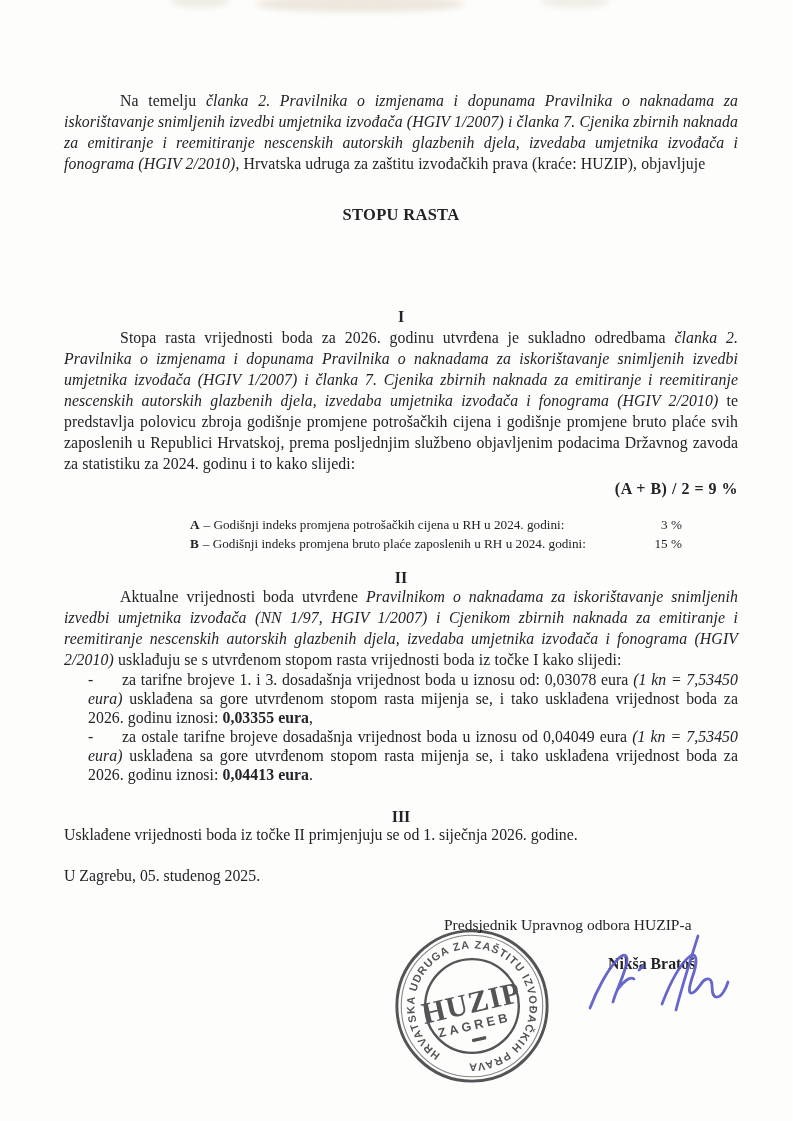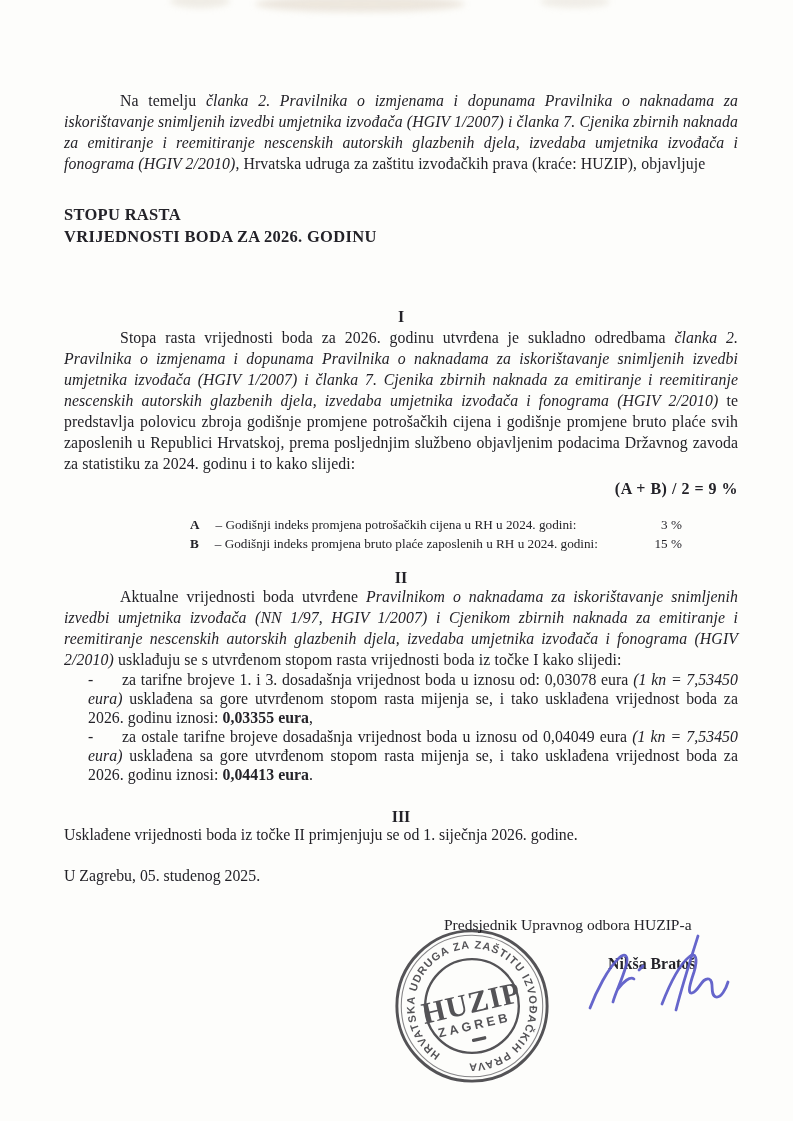--- a/index.html
+++ b/index.html
@@ -31,39 +31,39 @@
     font-size:15.8px;line-height:21px;
     text-align:justify;
     letter-spacing:.1px;
   }
   .indent{text-indent:56px;}
   .it{font-style:italic;margin-top:35px;}
   .bd{font-weight:bold;}
 
   .title-block{
     left:64px;width:674px;
-    font-weight:bold;
+    text-align:center;font-weight:bold;
     font-size:16.5px;line-height:22px;letter-spacing:.3px;
   }
   .title-block div{white-space:nowrap;}
 
   .sec-head{
     left:64px;width:674px;text-align:center;
     font-weight:bold;font-size:16px;line-height:21px;
   }
 
   .formula{
     left:64px;width:674px;text-align:right;
     font-weight:bold;font-size:16px;letter-spacing:.5px;
   }
 
   .defs{left:190px;width:492px;font-size:13.2px;line-height:19px;}
   .def-row{display:flex;}
   .def-label{font-weight:bold;}
-  .def-text{flex:1;padding-left:4px;margin-left:12px;}
+  .def-text{flex:1;padding-left:4px;}
   .def-value{text-align:right;min-width:40px;}
 
   .sec2-block{left:64px;width:674px;}
   .bullets{margin-top:0;font-family:Liberation Serif, serif;}
   .bullet{
     padding-left:24px;
     font-size:15.8px;line-height:19px;
     text-align:justify;letter-spacing:.05px;
   }
   .bullet-dash{display:inline-block;width:34px;}
@@ -85,21 +85,20 @@
 <div class="page">
 
   <div class="smudge a"></div>
   <div class="smudge b"></div>
   <div class="smudge c"></div>
 
   <p class="abs para indent" style="top:90px"><span>Na temelju </span><span class="it">članka 2. Pravilnika o izmjenama i dopunama Pravilnika o naknadama za iskorištavanje snimljenih izvedbi umjetnika izvođača (HGIV 1/2007) i članka 7. Cjenika zbirnih naknada za emitiranje i reemitiranje nescenskih autorskih glazbenih djela, izvedaba umjetnika izvođača i fonograma (HGIV 2/2010)</span><span>, Hrvatska udruga za zaštitu izvođačkih prava (kraće: HUZIP), objavljuje</span></p>
 
   <div class="abs title-block" style="top:204px">
     <div>STOPU RASTA</div>
-    <div>VRIJEDNOSTI BODA ZA 2026. GODINU</div>
   </div>
 
   <div class="abs sec-head" style="top:306px">I</div>
 
   <p class="abs para indent" style="top:327px"><span>Stopa rasta vrijednosti boda za 2026. godinu utvrđena je sukladno odredbama </span><span class="it">članka 2. Pravilnika o izmjenama i dopunama Pravilnika o naknadama za iskorištavanje snimljenih izvedbi umjetnika izvođača (HGIV 1/2007) i članka 7. Cjenika zbirnih naknada za emitiranje i reemitiranje nescenskih autorskih glazbenih djela, izvedaba umjetnika izvođača i fonograma (HGIV 2/2010)</span><span> te predstavlja polovicu zbroja godišnje promjene potrošačkih cijena i godišnje promjene bruto plaće svih zaposlenih u Republici Hrvatskoj, prema posljednjim službeno objavljenim podacima Državnog zavoda za statistiku za 2024. godinu i to kako slijedi:</span></p>
 
   <div class="abs formula" style="top:480px">(A + B) / 2 = 9 %</div>
 
   <div class="abs defs" style="top:515px">
     <div class="def-row">

